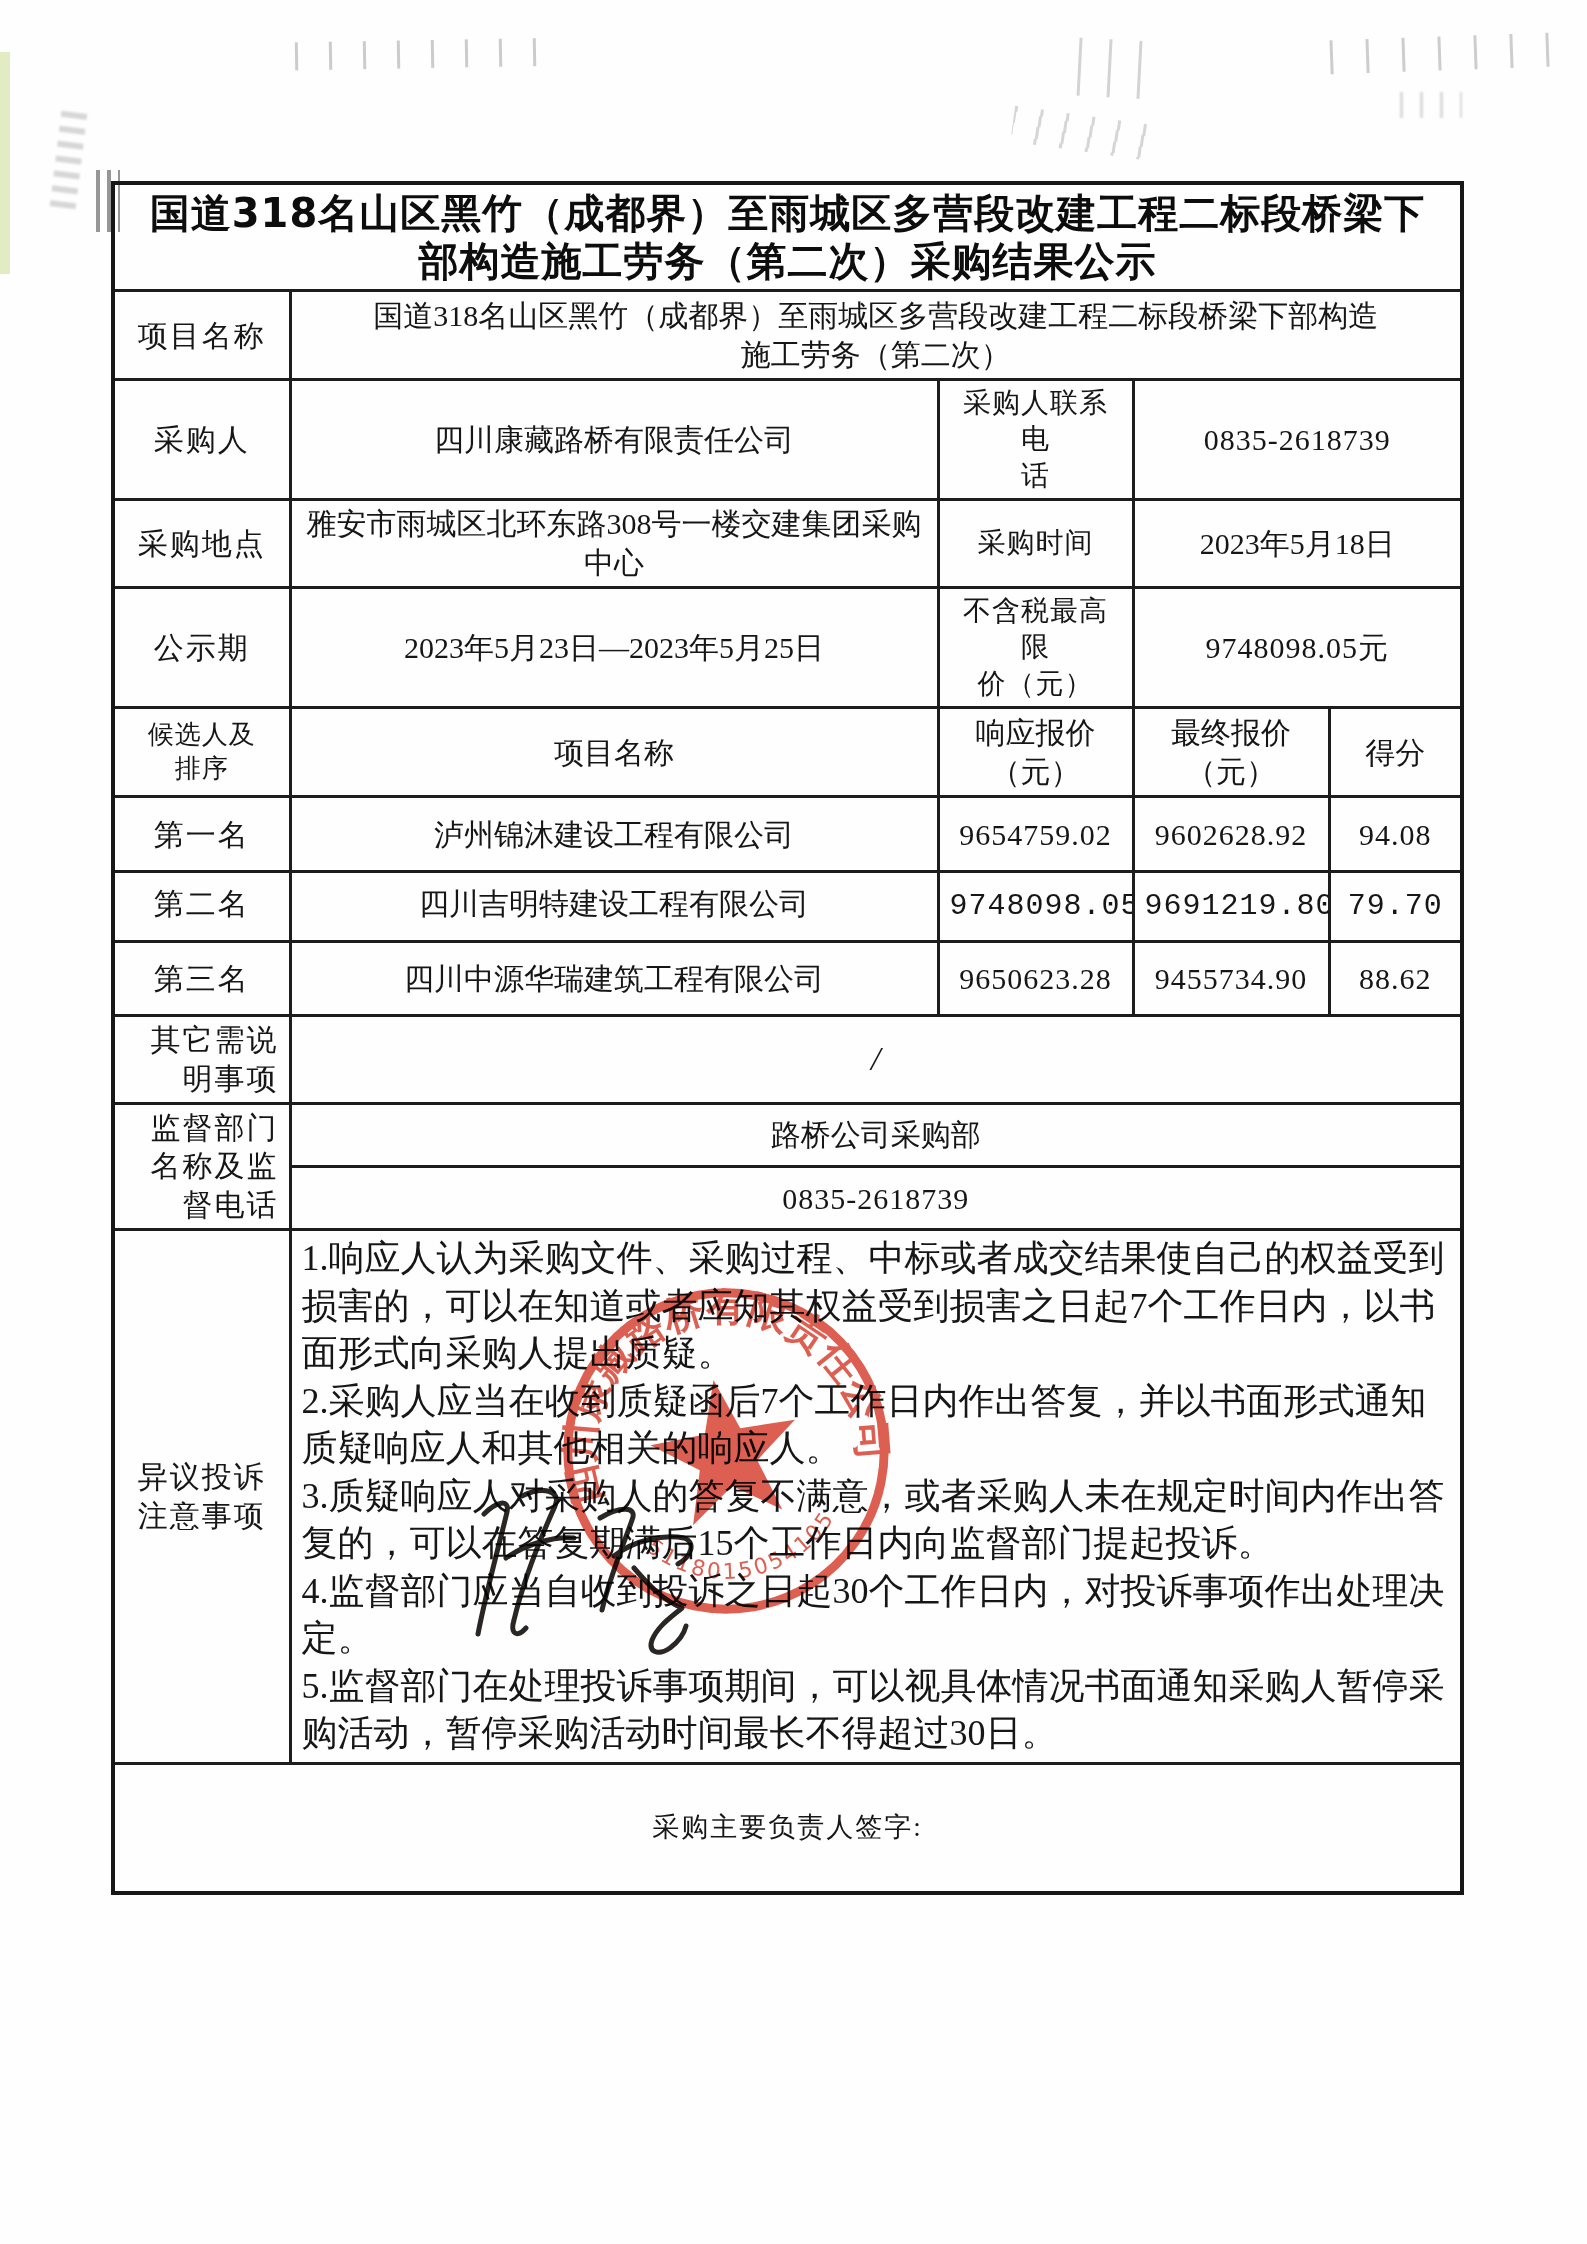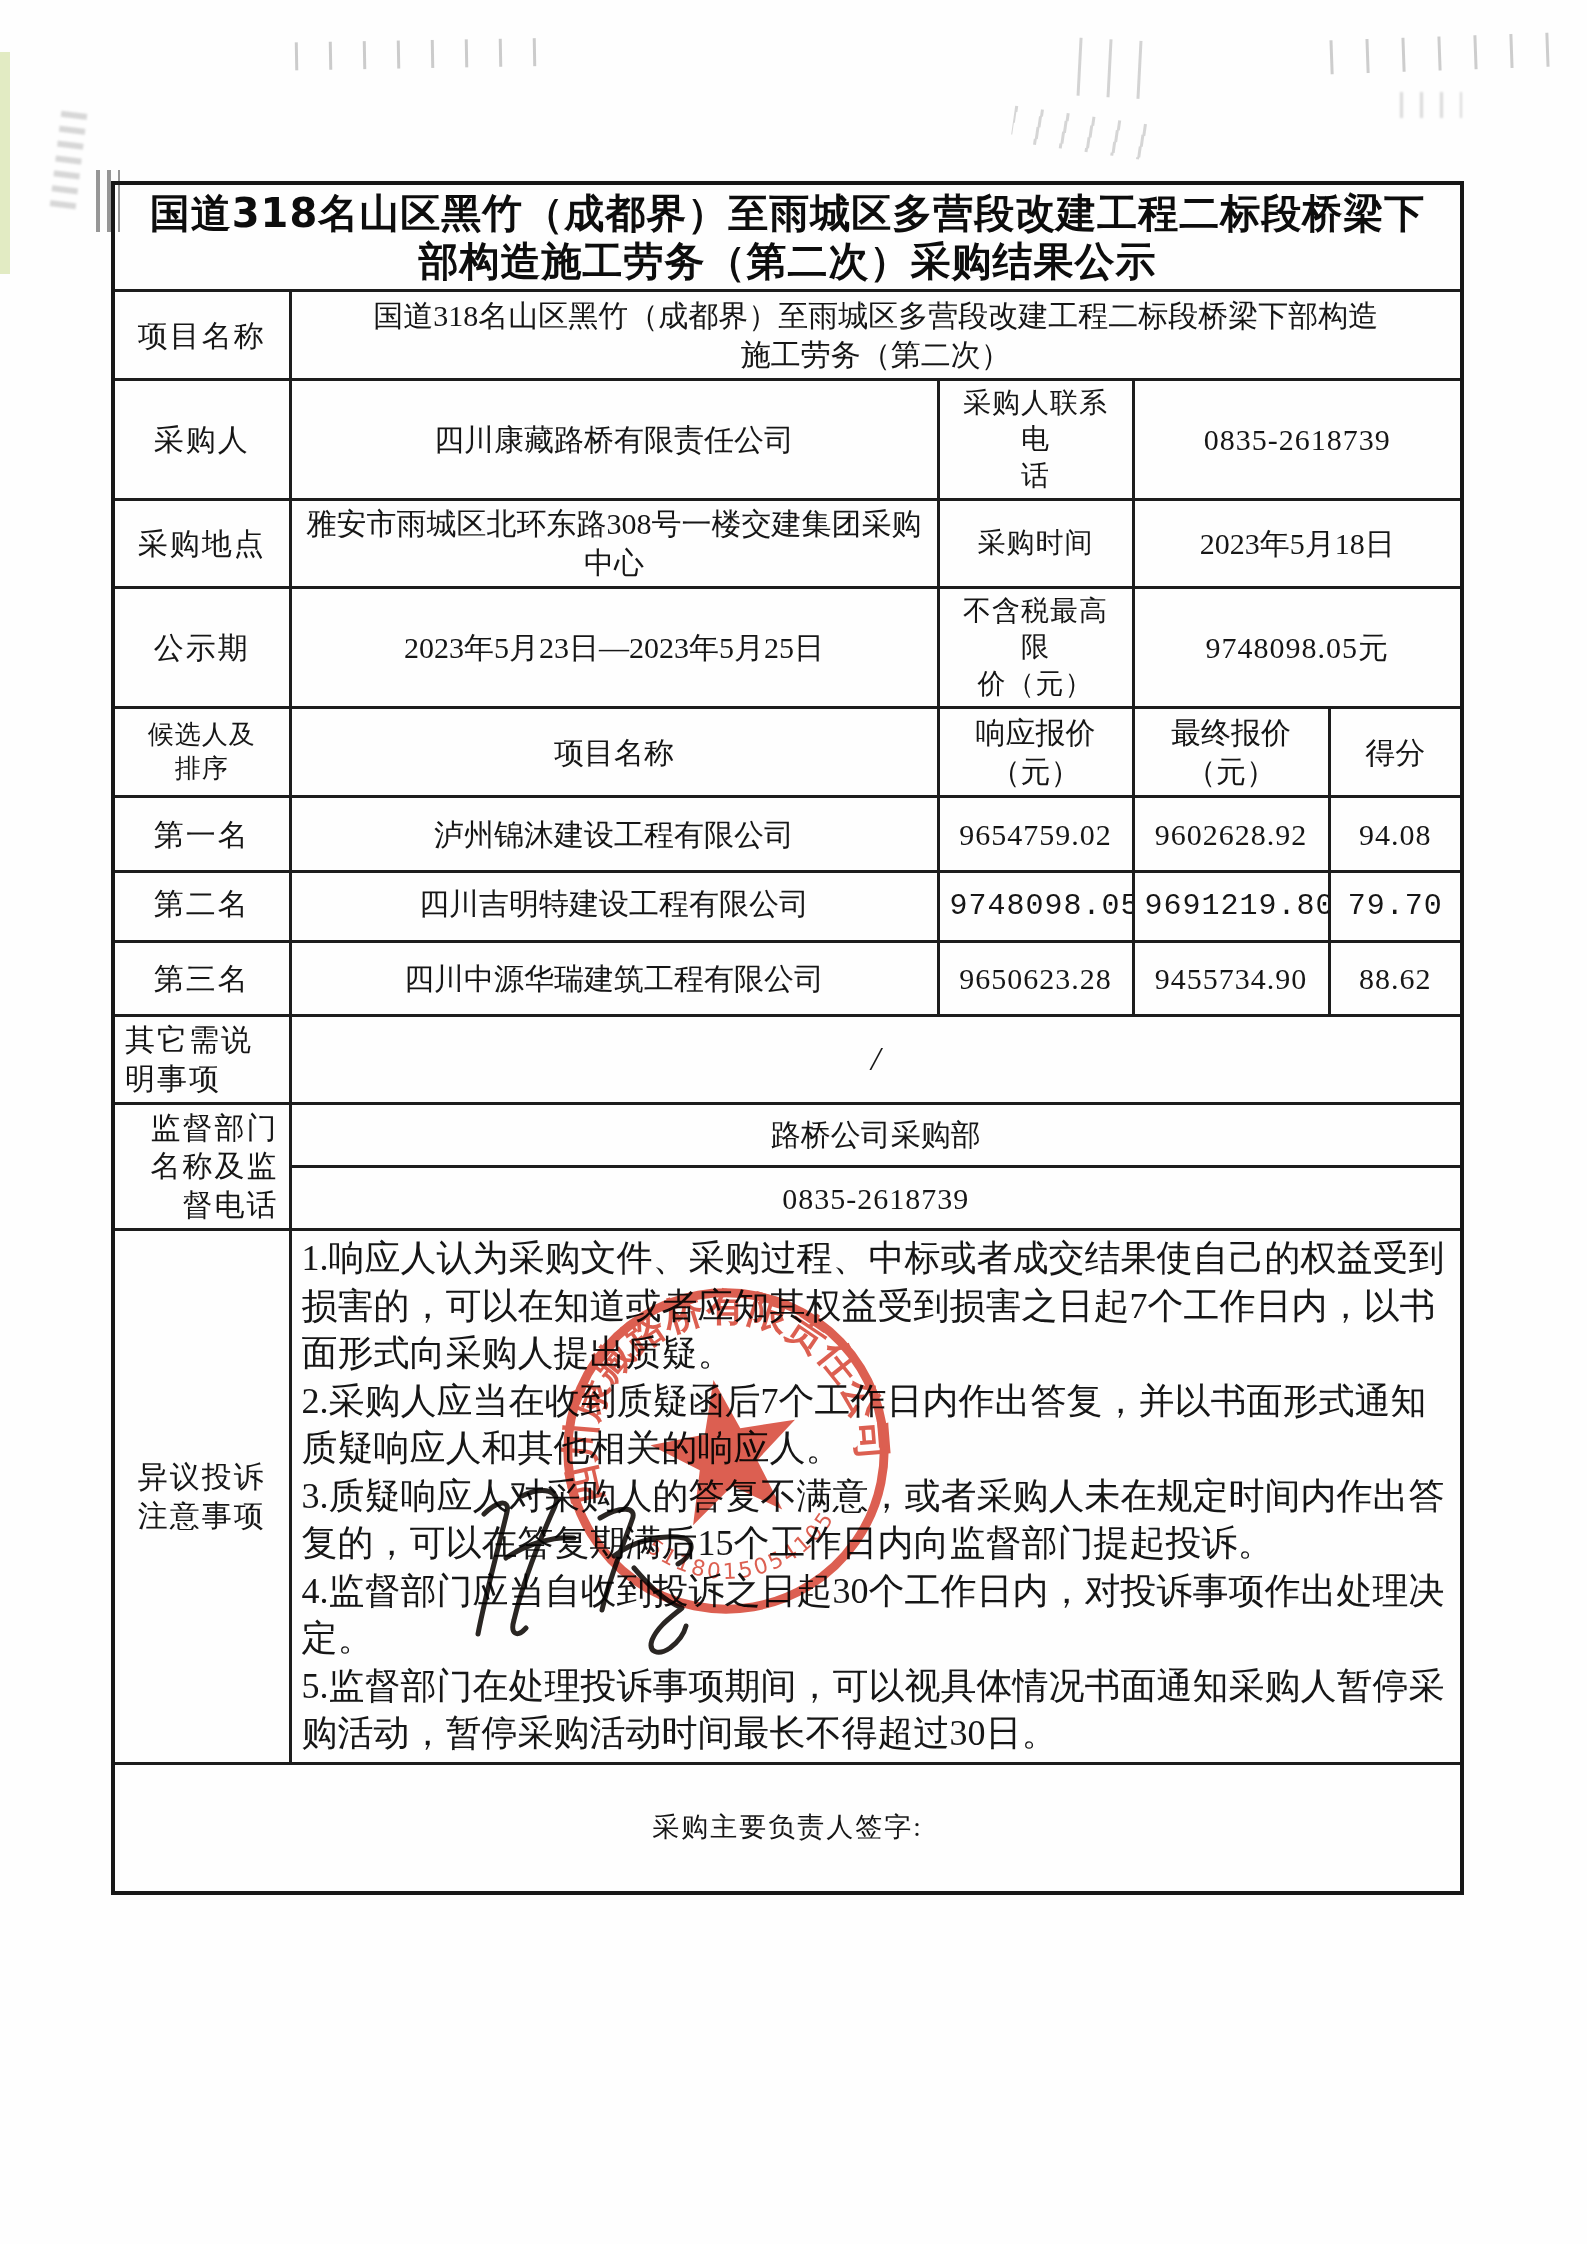--- a/index.html
+++ b/index.html
@@ -155,21 +155,21 @@
     </tr>
     <tr class="h-c3">
       <td class="lbl">第三名</td>
       <td>四川中源华瑞建筑工程有限公司</td>
       <td class="num">9650623.28</td>
       <td class="num">9455734.90</td>
       <td class="num">88.62</td>
     </tr>
 
     <tr class="h-other">
-      <td class="lbl val-left" style="text-align:left">其它需说<br>明事项</td>
+      <td class="lbl val-left" style="text-align:right">其它需说<br>明事项</td>
       <td colspan="4" class="slash">/</td>
     </tr>
 
     <tr class="h-sup">
       <td rowspan="2" class="lbl val-left" style="text-align:right">监督部门<br>名称及监<br>督电话</td>
       <td colspan="4">路桥公司采购部</td>
     </tr>
     <tr class="h-sup">
       <td colspan="4" class="num">0835-2618739</td>
     </tr>

